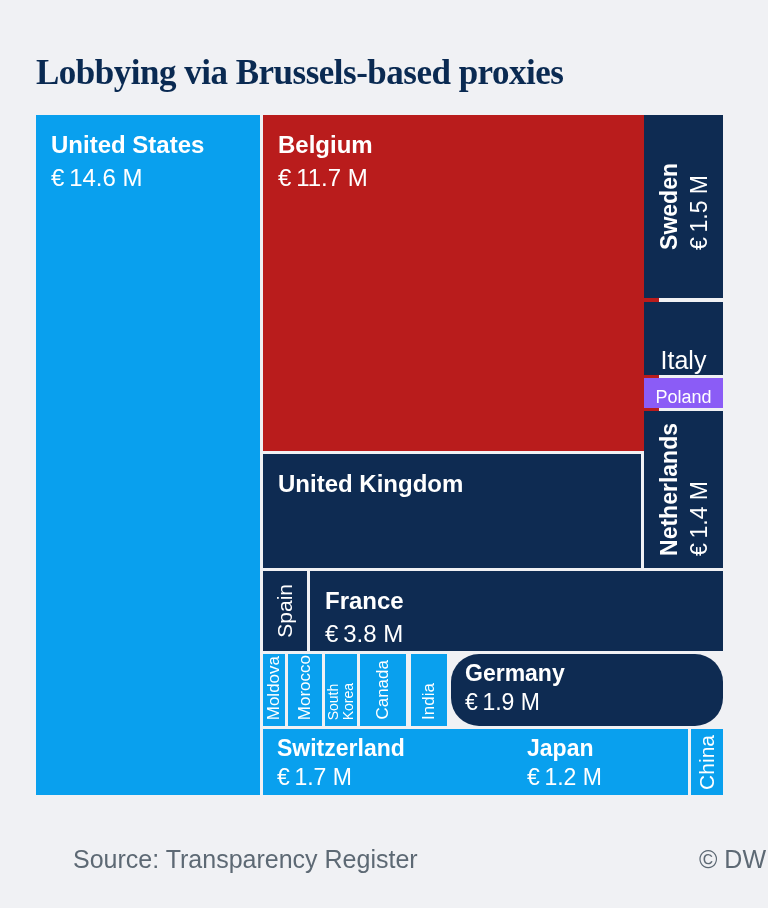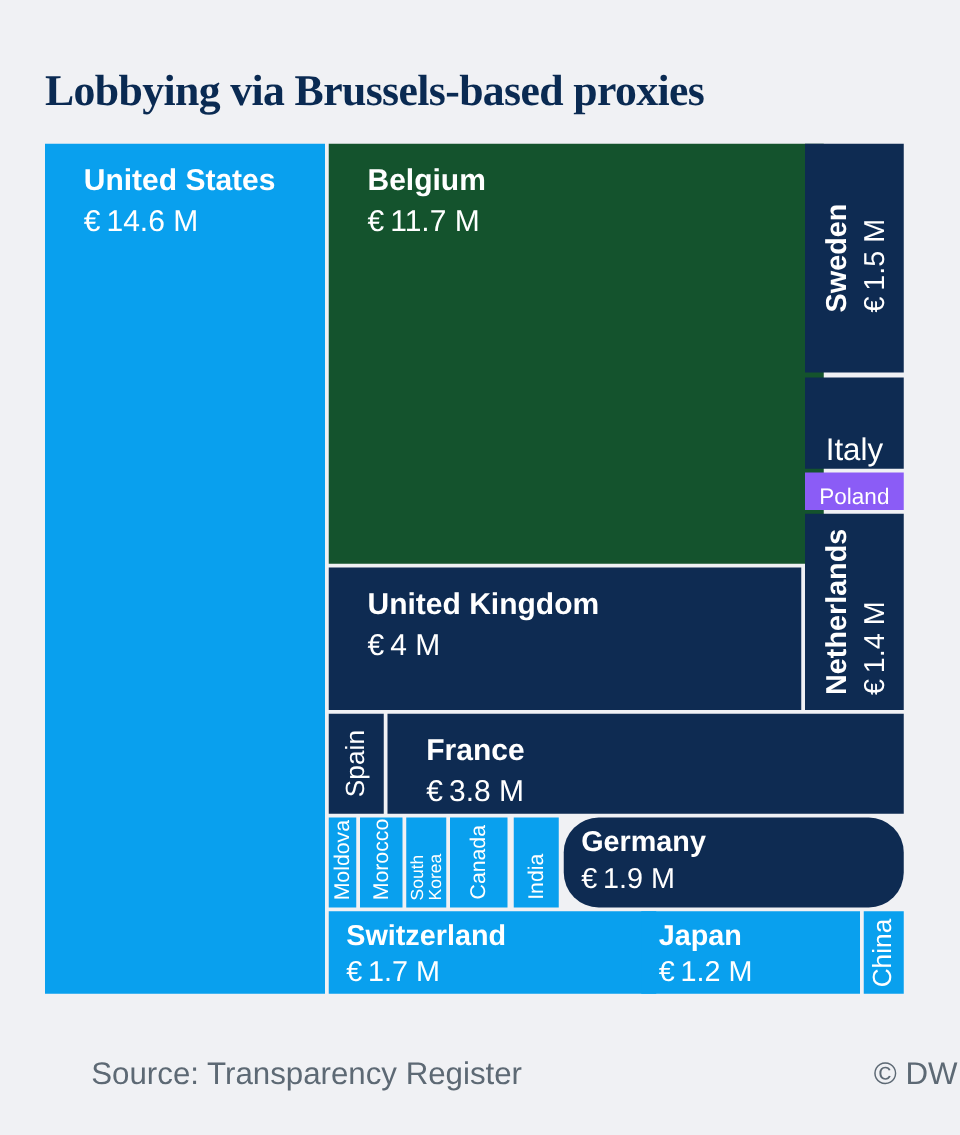--- a/index.html
+++ b/index.html
@@ -18,21 +18,21 @@
     color:#0a2a52;
   }
   .treemap{
     position:absolute;left:36px;top:115px;width:687px;height:680px;
   }
   .tile{
     position:absolute;box-sizing:border-box;
     color:#ffffff;overflow:visible;
   }
   
-  .lbl-h{padding:13px 0 0 31px;}
+  .lbl-h{padding:13px 0 0 15px;}
   .lbl-h .name{display:block;font-weight:bold;font-size:24px;line-height:33px;white-space:nowrap;}
   .lbl-h .val{display:block;font-size:24px;line-height:33px;white-space:nowrap;}
   .lbl-h-sm{padding:5px 0 0 14px;}
   .lbl-h-sm .name,.lbl-h-sm .val{font-size:23px;line-height:29px;}
   
   .lbl-c{display:flex;align-items:flex-end;justify-content:center;font-size:25px;}
   .lbl-c-sm{font-size:18px;}
   
   .lbl-v,.lbl-vc,.lbl-vb{display:flex;justify-content:center;}
   .lbl-v{align-items:center;}
@@ -54,21 +54,21 @@
 </head>
 <body>
 
 <h1 class="page-title">Lobbying via Brussels-based proxies</h1>
 
 <div class="treemap">
     <div class="tile lbl-h" style="left: 0px; top: 0px; width: 224px; height: 680px; background: rgb(9, 160, 238);">
       <span class="name">United States</span>
       <span class="val">€ 14.6 M</span>
     </div>
-    <div class="tile lbl-h" style="left: 227px; top: 0px; width: 396px; height: 336px; background: #14532d;">
+    <div class="tile lbl-h" style="left: 227px; top: 0px; width: 396px; height: 336px; background: #b91c1c;">
       <span class="name">Belgium</span>
       <span class="val">€ 11.7 M</span>
     </div>
     <div class="tile lbl-v" style="left: 608px; top: 0px; width: 79px; height: 183px; background: rgb(14, 43, 82);">
       <div class="vtext">
         <span class="name">Sweden</span>
         <span class="val">€ 1.5 M</span>
       </div>
     </div>
     <div class="tile lbl-c" style="left: 608px; top: 187px; width: 79px; height: 73px; background: rgb(14, 43, 82);">
@@ -78,21 +78,20 @@
       <span class="name">Poland</span>
     </div>
     <div class="tile lbl-v" style="left: 608px; top: 296px; width: 79px; height: 157px; background: rgb(14, 43, 82);">
       <div class="vtext">
         <span class="name">Netherlands</span>
         <span class="val">€ 1.4 M</span>
       </div>
     </div>
     <div class="tile lbl-h" style="left: 227px; top: 339px; width: 378px; height: 114px; background: rgb(14, 43, 82);">
       <span class="name">United Kingdom</span>
-      <span class="val">€ 4 M</span>
     </div>
     <div class="tile lbl-vc" style="left: 227px; top: 456px; width: 44px; height: 80px; background: rgb(14, 43, 82);">
       <div class="vtext"><span class="name">Spain</span></div>
     </div>
     <div class="tile lbl-h" style="left: 274px; top: 456px; width: 413px; height: 80px; background: rgb(14, 43, 82);">
       <span class="name">France</span>
       <span class="val">€ 3.8 M</span>
     </div>
     <div class="tile lbl-vb" style="left: 227px; top: 539px; width: 22px; height: 72px; background: rgb(9, 160, 238);">
       <div class="vtext"><span class="name">Moldova</span></div>

